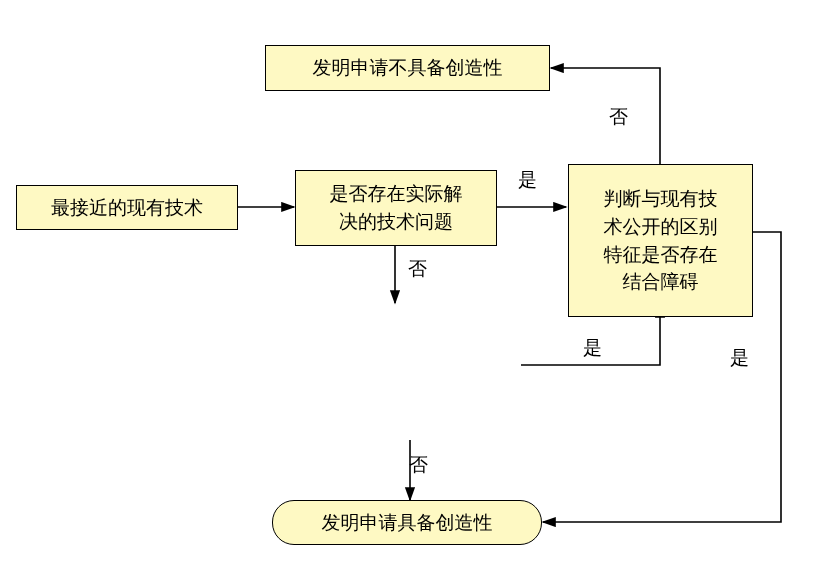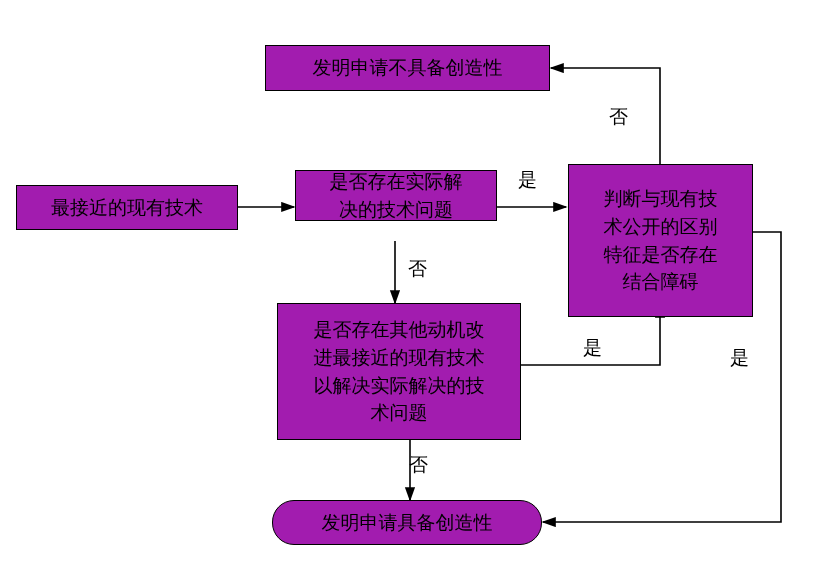--- a/index.html
+++ b/index.html
@@ -12,21 +12,21 @@
     width: 817px;
     height: 578px;
     background: #ffffff;
     font-family: "Liberation Sans", sans-serif;
     overflow: hidden;
   }
   .node {
     position: absolute;
     box-sizing: border-box;
     border: 1.5px solid #000000;
-    background: #a21caf;
+    background: #fef9c3;
     display: flex;
     align-items: center;
     justify-content: center;
     text-align: center;
     color: #000000;
     font-size: 19px;
     line-height: 1.45;
     padding: 2px 6px;
     white-space: pre-line;
     z-index: 2;
@@ -70,34 +70,30 @@
 
     <polyline points="521,365 660,365 660,305" fill="none" stroke="#000000" stroke-width="1.6" marker-end="url(#arrow)"></polyline>
 
     <polyline points="753,232 781,232 781,522 543,522" fill="none" stroke="#000000" stroke-width="1.6" marker-end="url(#arrow)"></polyline>
 
     <line x1="410" y1="440" x2="410" y2="500" stroke="#000000" stroke-width="1.6" marker-end="url(#arrow)"></line>
   </svg>
 
   <div class="node" style="left:16px; top:185px; width:222px; height:45px;">最接近的现有技术</div>
 
-  <div class="node" style="left:295px; top:170px; width:202px; height:51px;">是否存在实际解
+  <div class="node" style="left:295px; top:170px; width:202px; height:76px;">是否存在实际解
 决的技术问题</div>
 
   <div class="node" style="left:568px; top:164px; width:185px; height:153px;">判断与现有技
 术公开的区别
 特征是否存在
 结合障碍</div>
 
   <div class="node" style="left:265px; top:45px; width:285px; height:46px;">发明申请不具备创造性</div>
 
-  <div class="node" style="left:277px; top:303px; width:244px; height:137px;">是否存在其他动机改
-进最接近的现有技术
-以解决实际解决的技
-术问题</div>
 
   <div class="node" style="left:272px; top:500px; width:270px; height:45px;border-radius:22px;">发明申请具备创造性</div>
 
   <div class="edge-label" style="left:518px; top:170px;">是</div>
 
   <div class="edge-label" style="left:609px; top:107px;">否</div>
 
   <div class="edge-label" style="left:408px; top:259px;">否</div>
 
   <div class="edge-label" style="left:583px; top:338px;">是</div>

